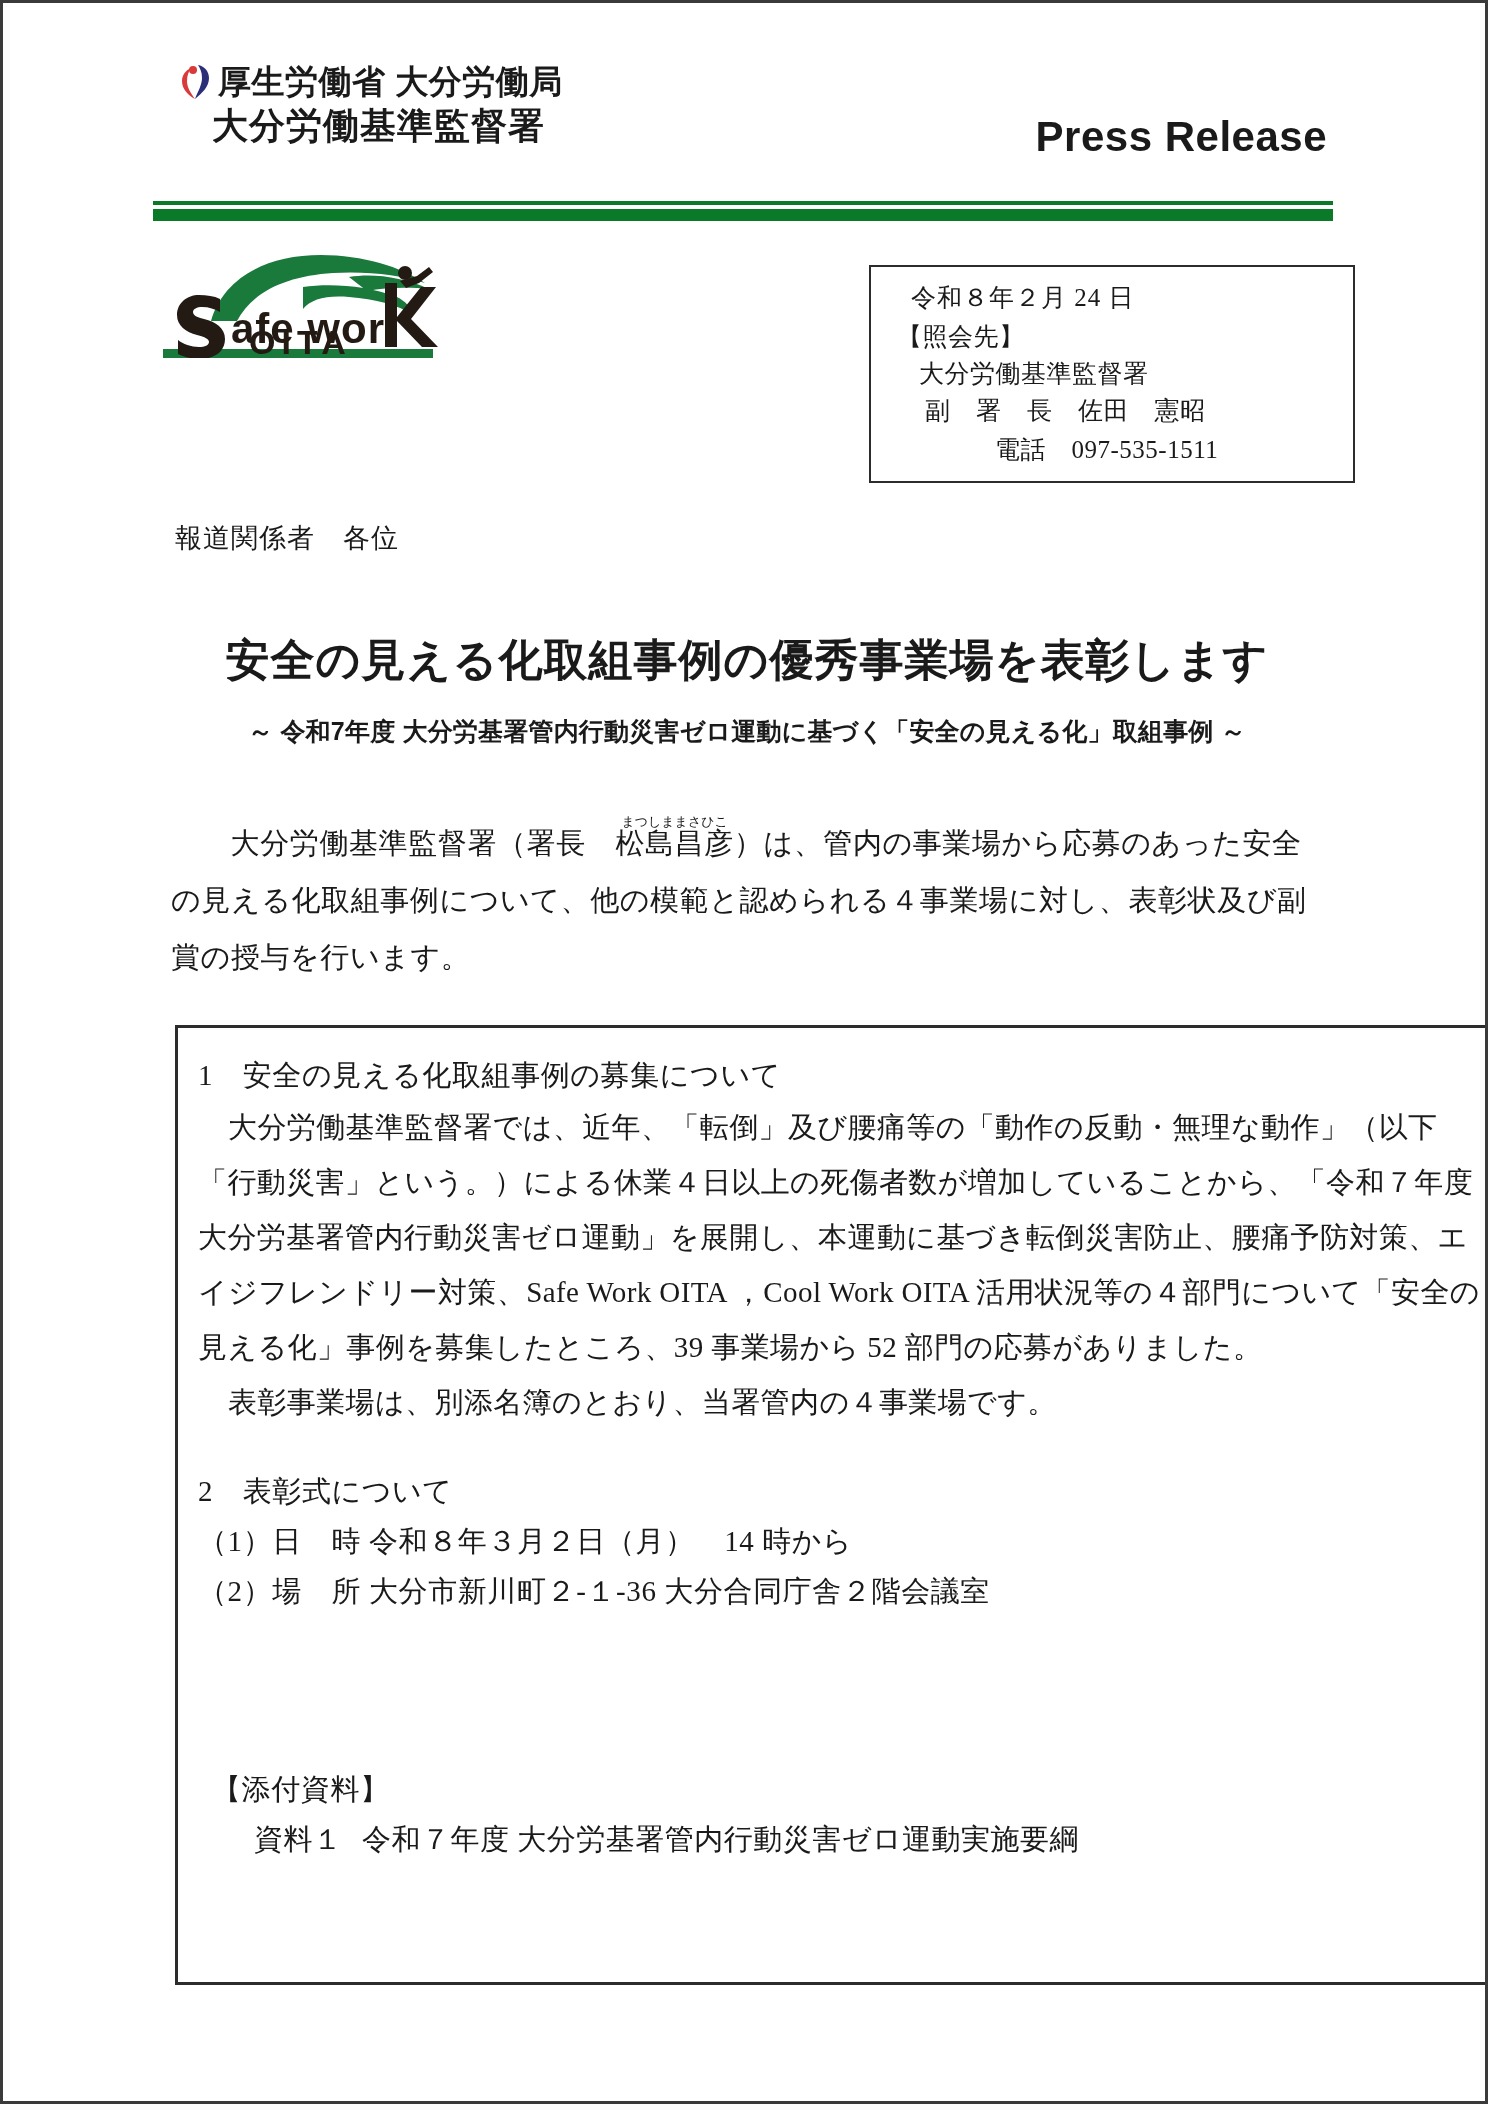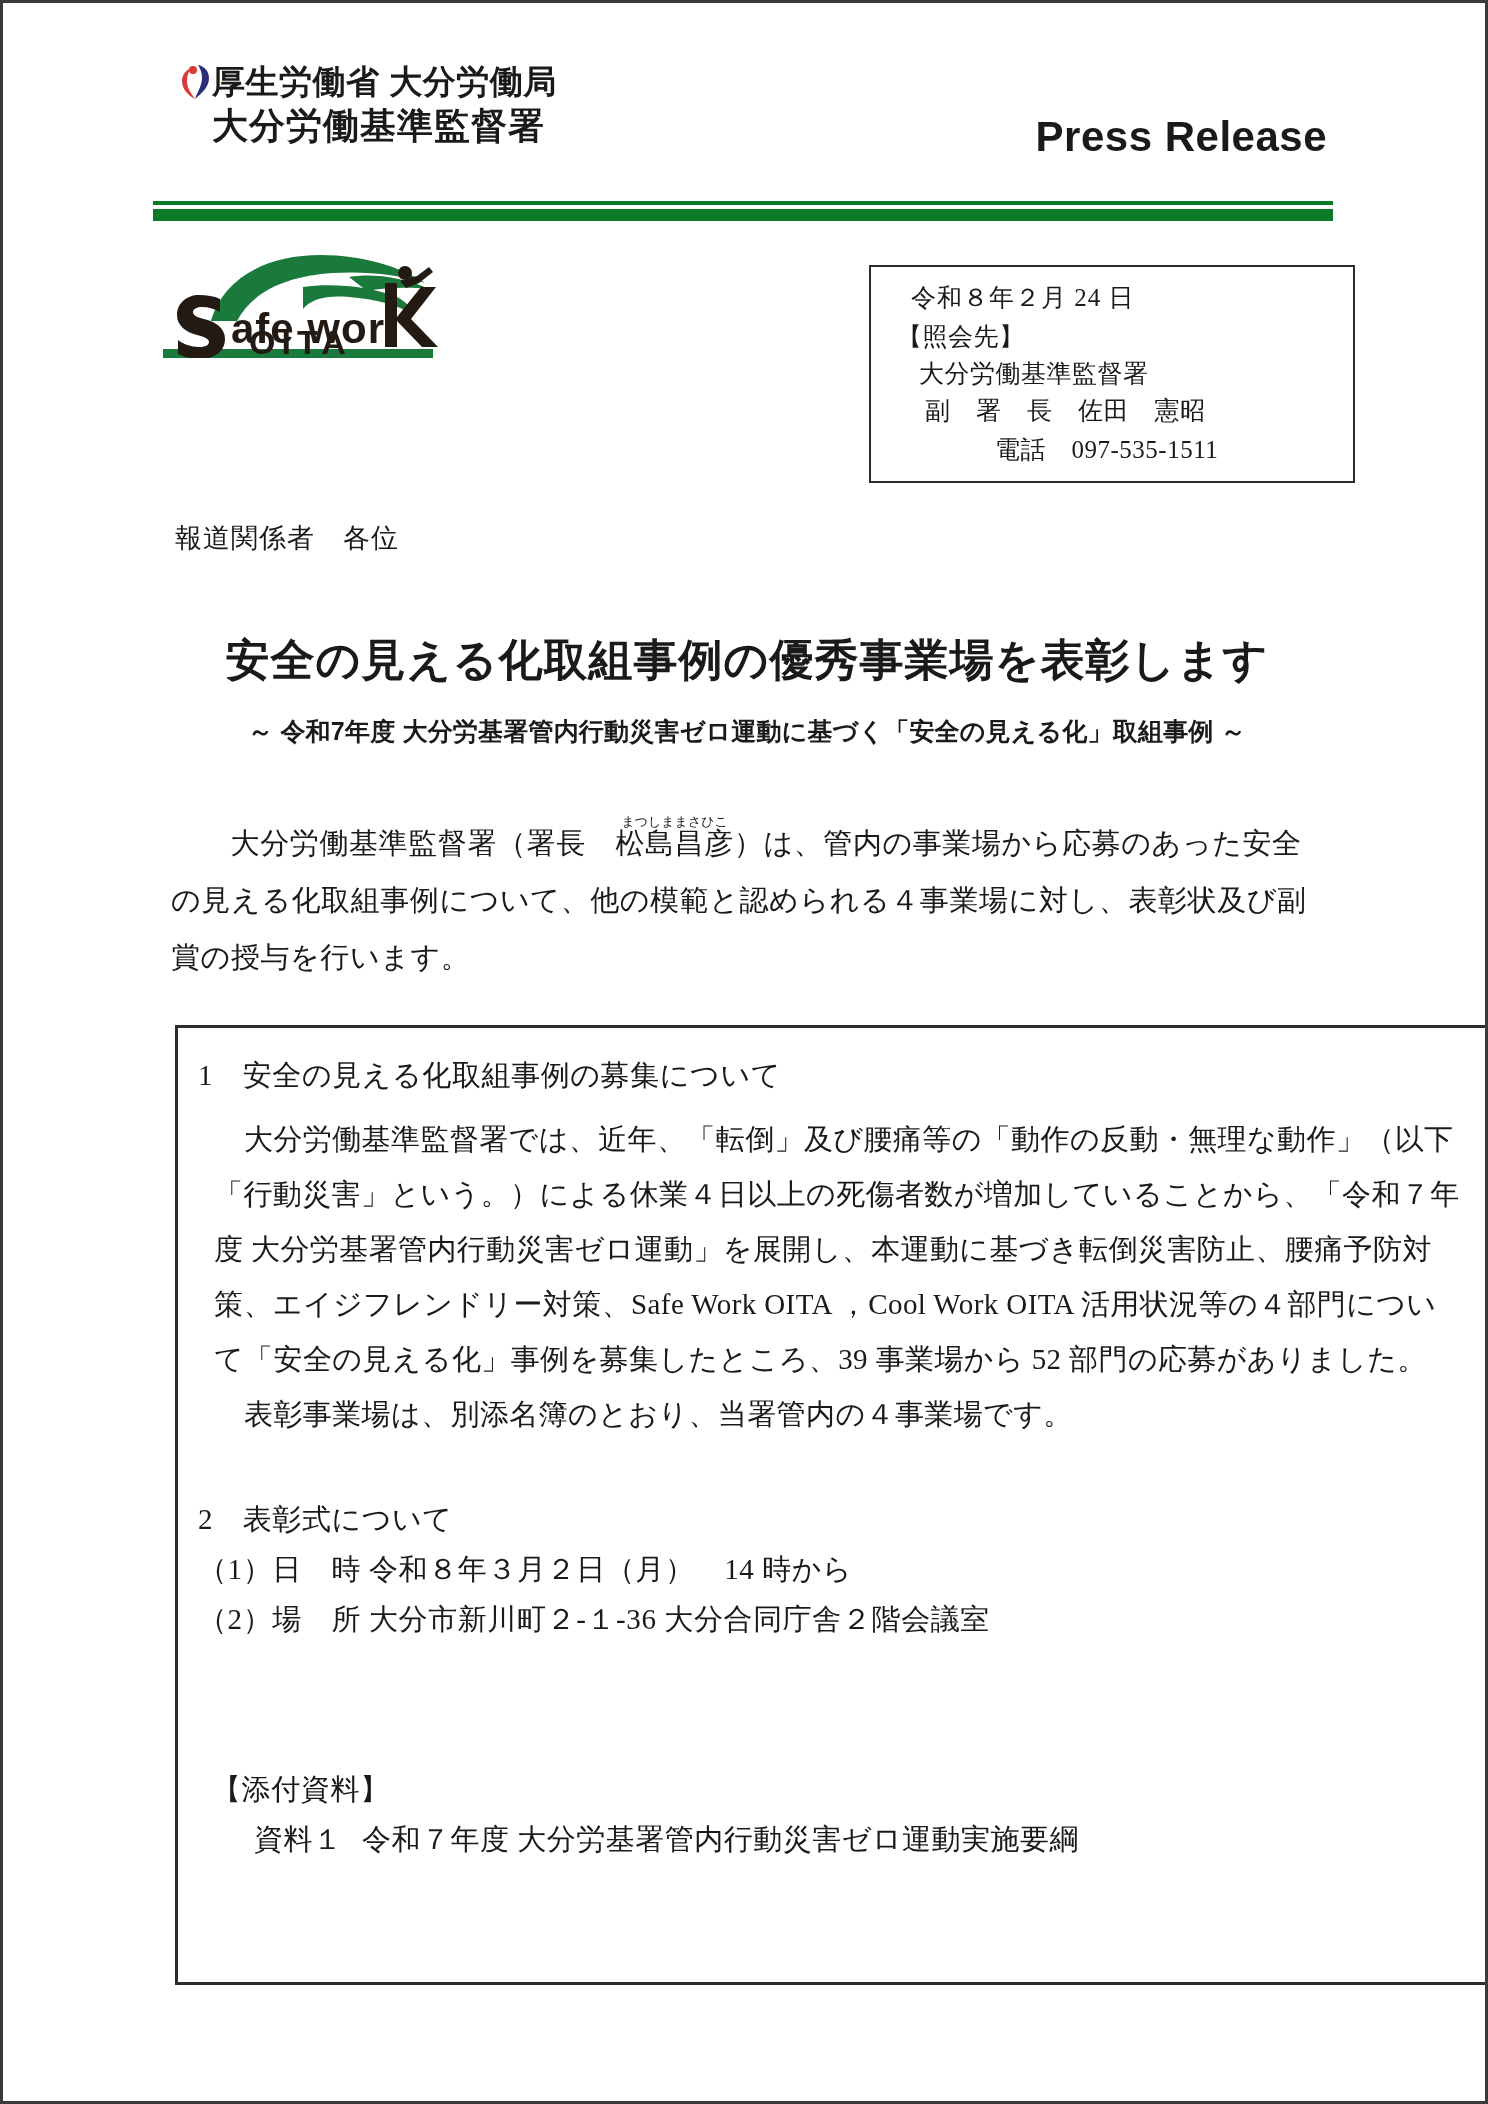--- a/index.html
+++ b/index.html
@@ -30,21 +30,21 @@
   }
   .ministry-block {
     position: absolute;
     left: 25px;
     top: 0;
     width: 470px;
   }
   .ministry-line1 {
     display: flex;
     align-items: center;
-    gap: 0;
+    gap: 6px;
     font-family: "Liberation Sans", "DejaVu Sans", sans-serif;
     font-weight: bold;
     font-size: 33px;
     letter-spacing: 0.5px;
     line-height: 1.1;
     white-space: nowrap;
   }
   .mhlw-logo {
     width: 34px;
     height: 38px;
@@ -187,21 +187,21 @@
   }
   .sec-head {
     font-size: 29px;
     letter-spacing: 0.6px;
     margin: 0 0 4px 0;
   }
   .sec-body {
     font-size: 29px;
     line-height: 55px;
     letter-spacing: 0.4px;
-    margin: 16px;
+    margin: 0;
   }
   .sec-body p { margin: 0; text-indent: 30px; }
   .spacer-1 { height: 42px; }
   .sec2-line {
     font-size: 29px;
     line-height: 50px;
     letter-spacing: 0.6px;
     margin: 0;
   }
   .sec2-line .lbl { display: inline-block; }

